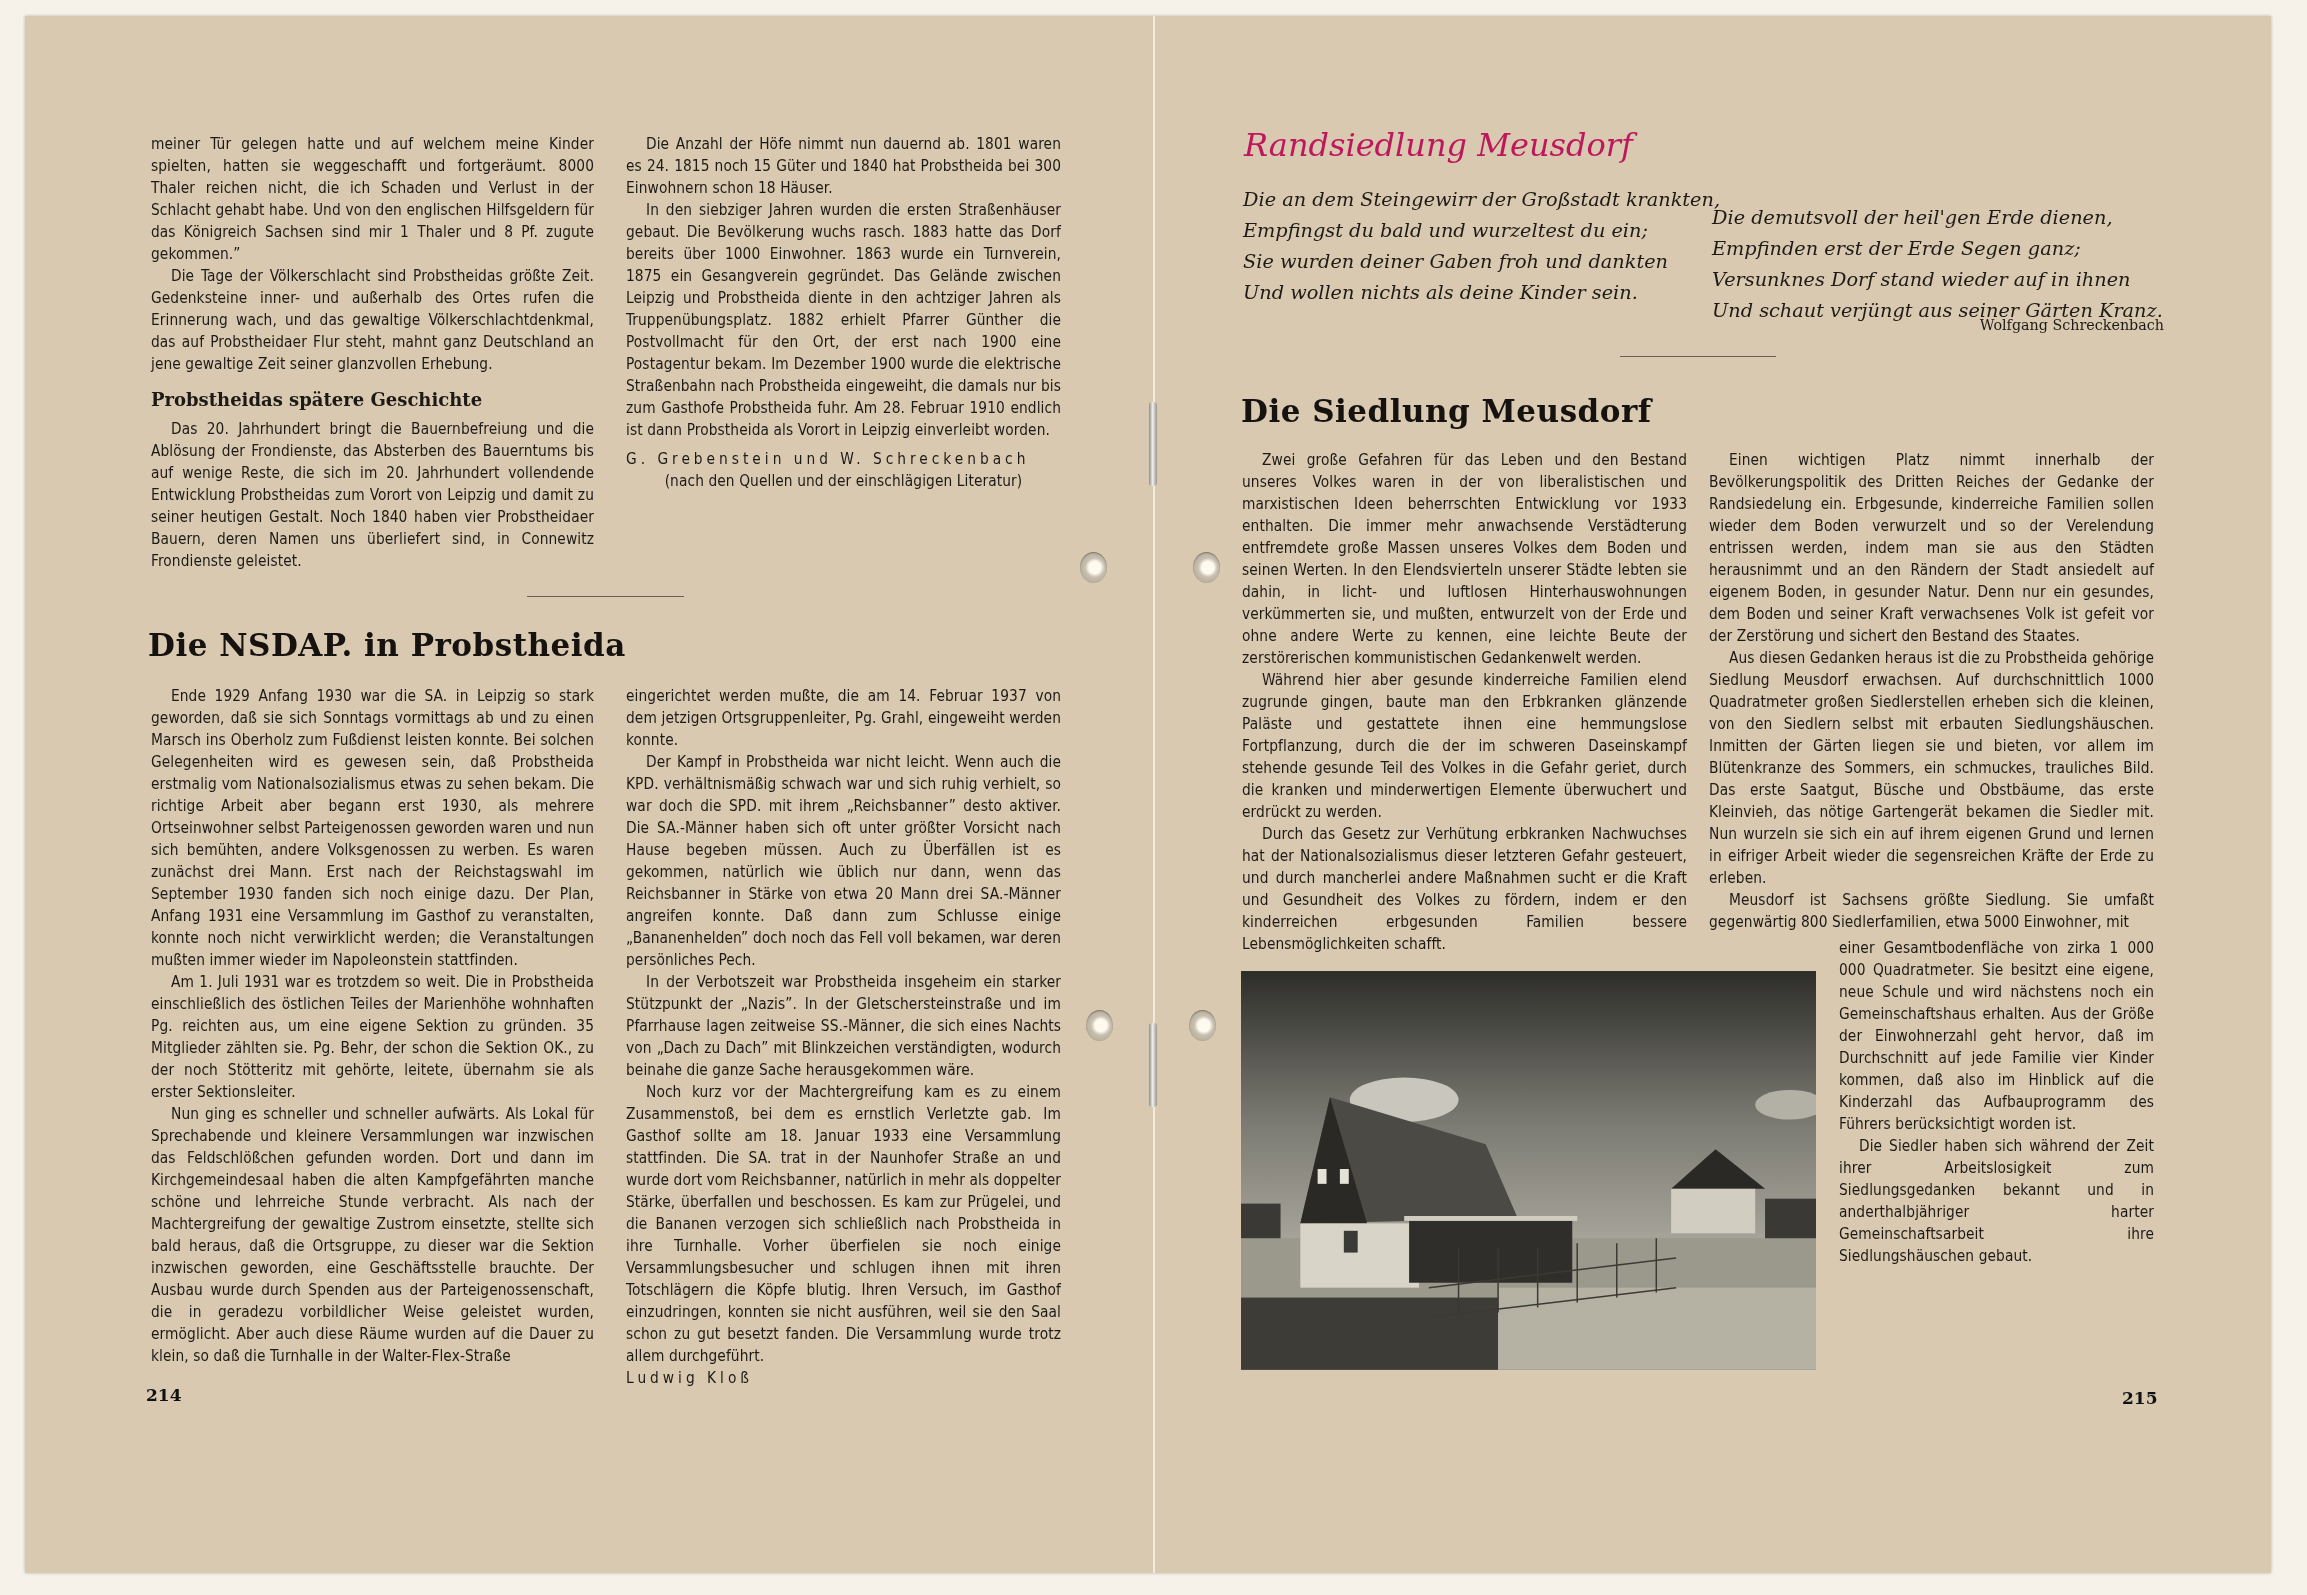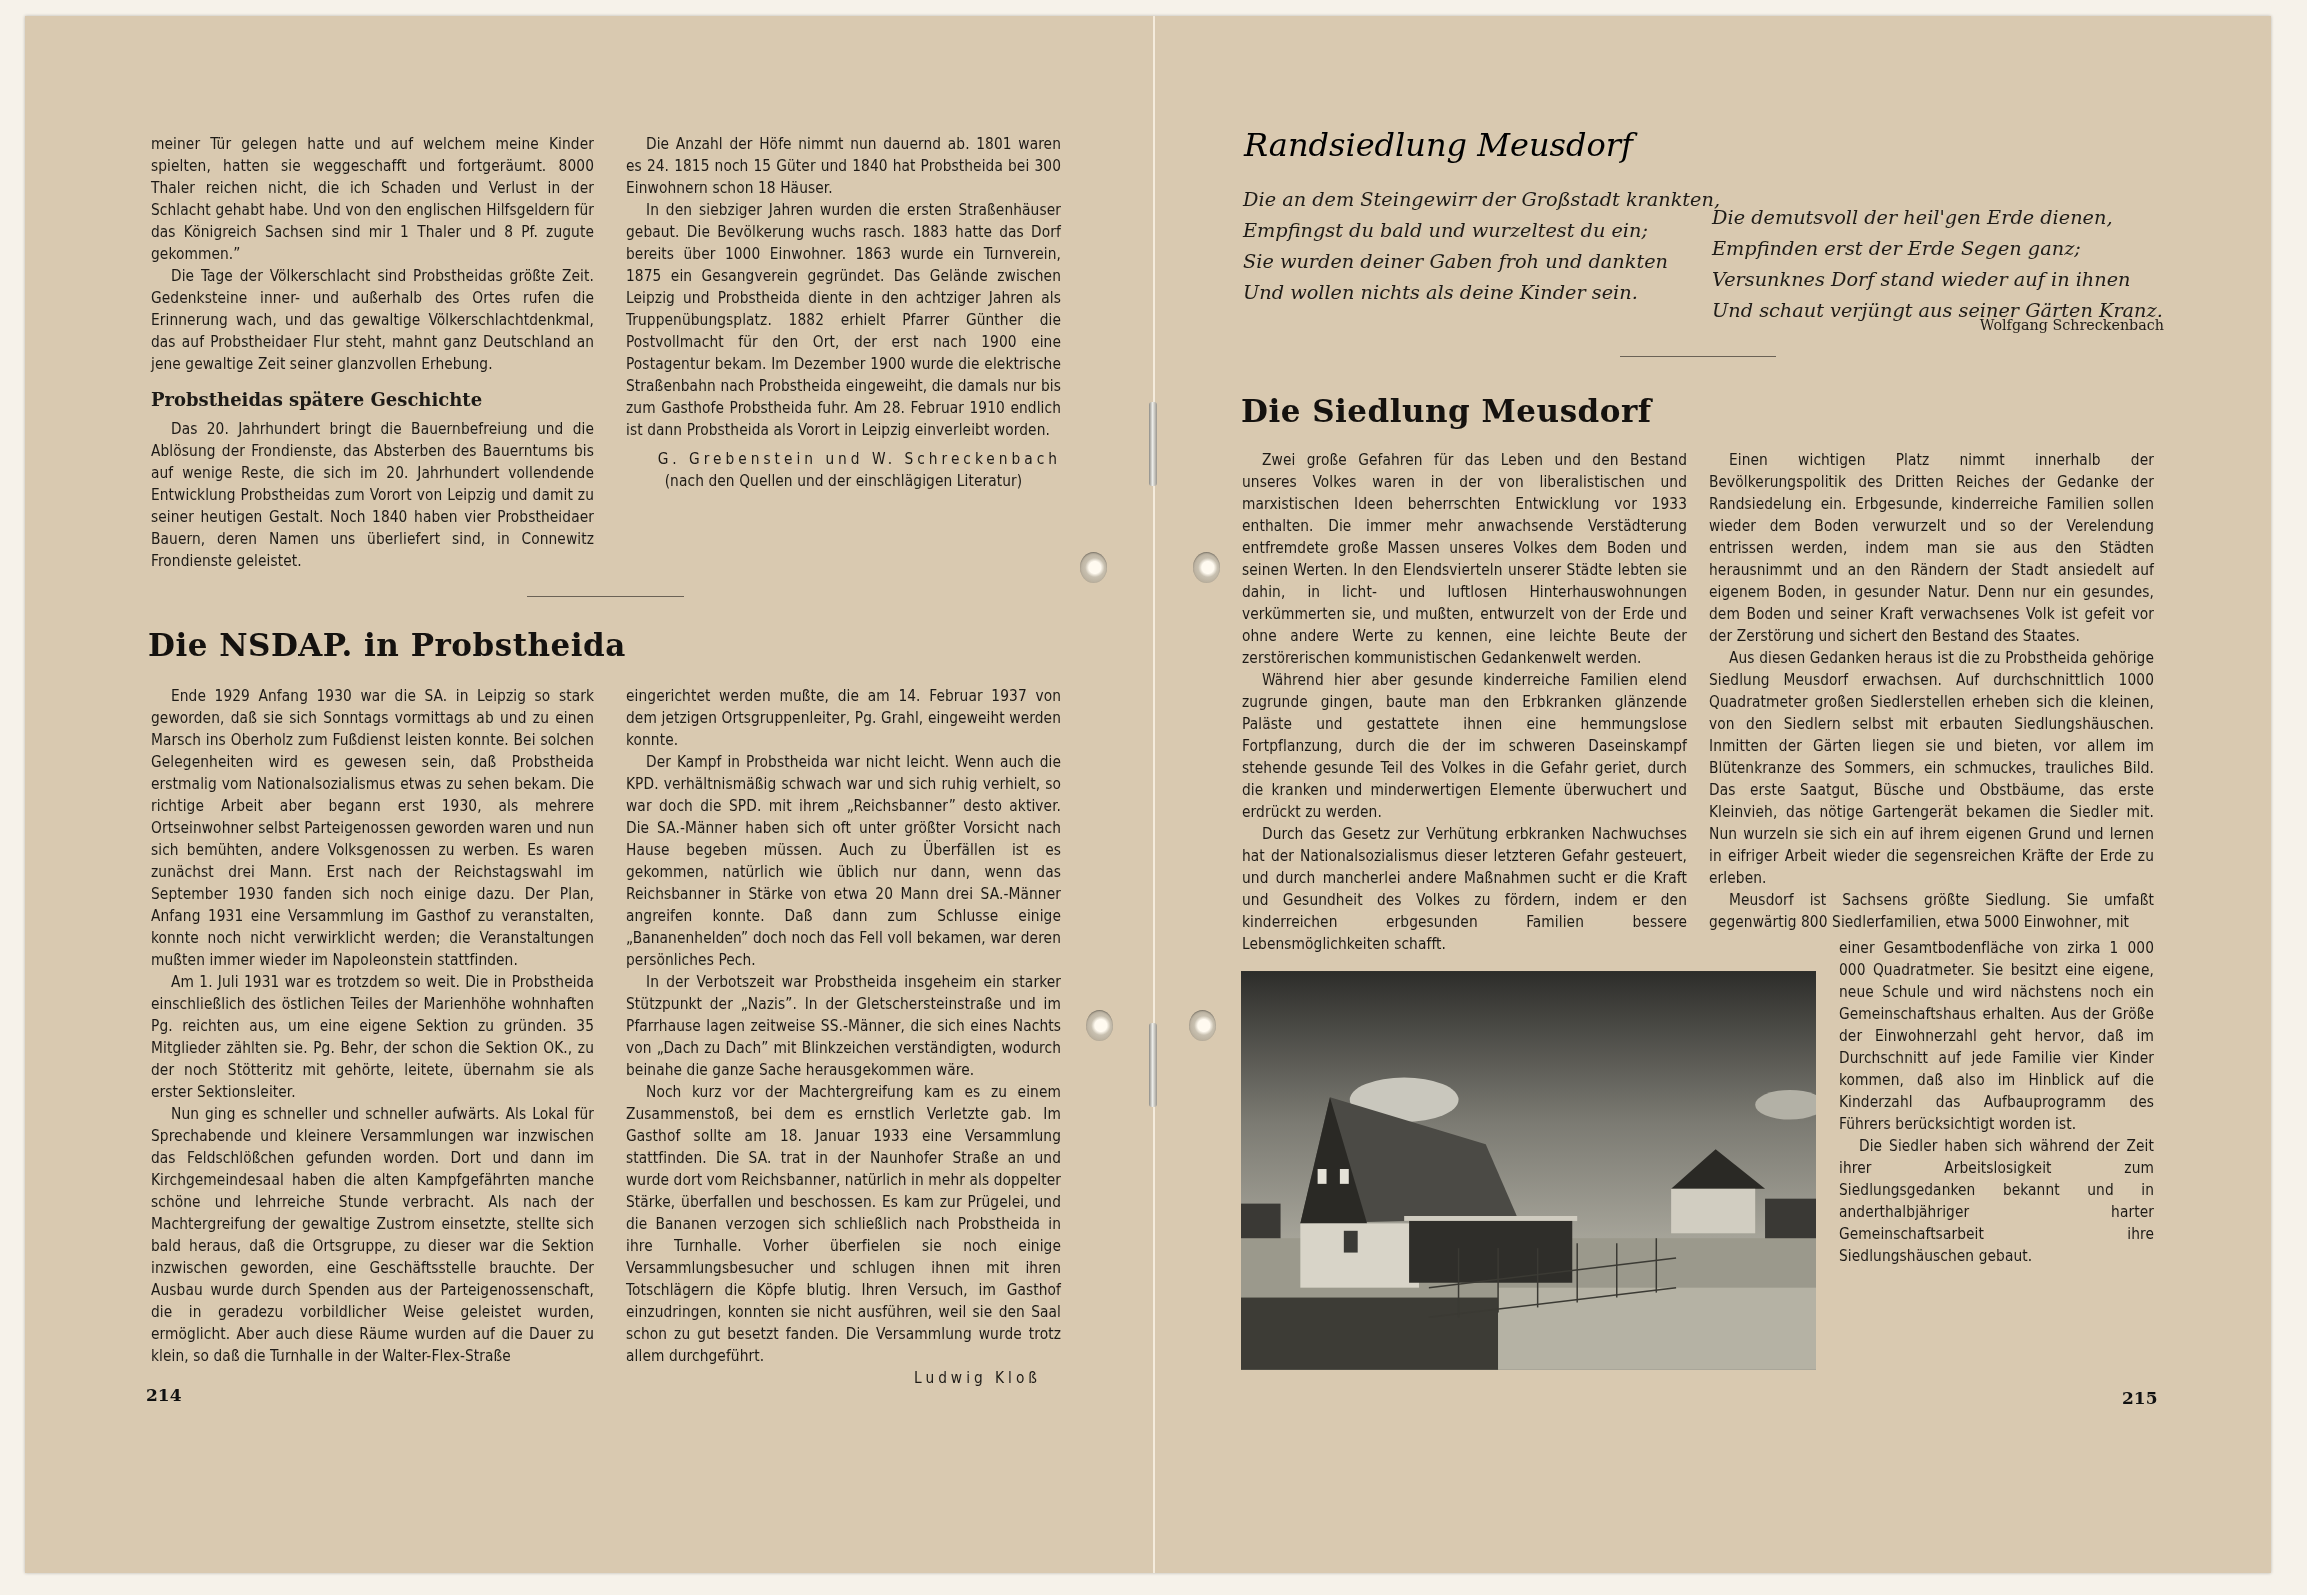--- a/index.html
+++ b/index.html
@@ -30,33 +30,33 @@
   .col p.noindent { text-indent: 0; }
   .col .subhead {
     font-family: "DejaVu Serif", serif; font-weight: bold; font-size: 18px;
     margin: 14px 0 7px 0; text-indent: 0; letter-spacing: 0;
   }
   .heading {
     position: absolute; color: #15120f;
     font-family: "DejaVu Serif", serif; font-weight: bold; font-size: 31px;
     letter-spacing: 0.5px;
   }
-  .signature { text-align: right; letter-spacing: 4px; text-indent: 0 !important; }
+  .signature { text-align: left; letter-spacing: 4px; text-indent: 0 !important; }
   .signature-note { text-align: center; text-indent: 0 !important; }
   .divider {
     position: absolute; height: 1px; background: #6b6256;
   }
   .page-number {
     position: absolute; font-family: "DejaVu Serif", serif; font-weight: bold;
     font-size: 17px; color: #111;
   }
 
   .poem-title {
     position: absolute; left: 1244px; top: 126px;
-    font-family: "DejaVu Serif", serif; font-style: italic; font-size: 32px; color: #000000;
+    font-family: "DejaVu Serif", serif; font-style: italic; font-size: 32px; color: #be185d;
   }
   .poem {
     position: absolute; font-family: "DejaVu Serif", serif; font-style: italic;
     font-size: 19.3px; line-height: 31px; color: #1e1b17;
   }
   .poem div { white-space: nowrap; }
   .poem-author {
     position: absolute; right: 143px; top: 317px;
     font-family: "DejaVu Serif", serif; font-size: 14.3px; color: #1e1b17;
   }

